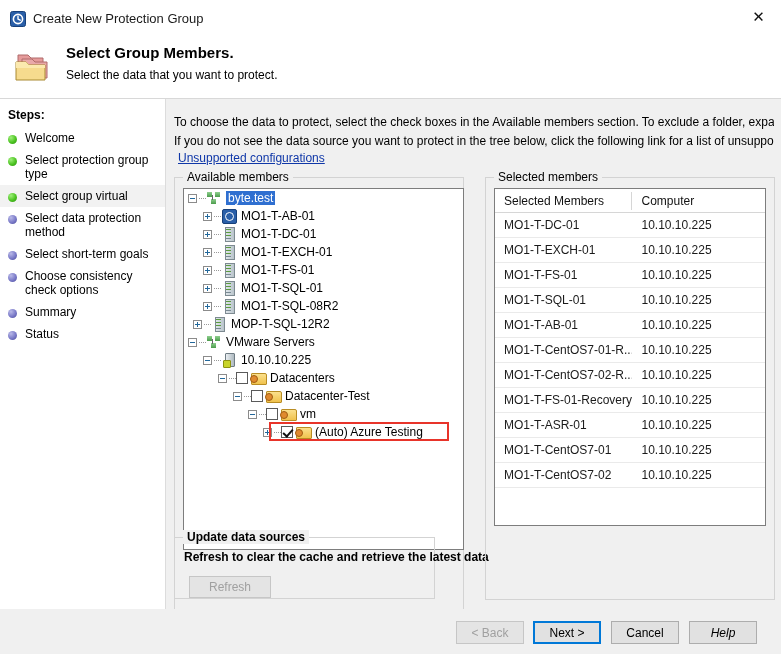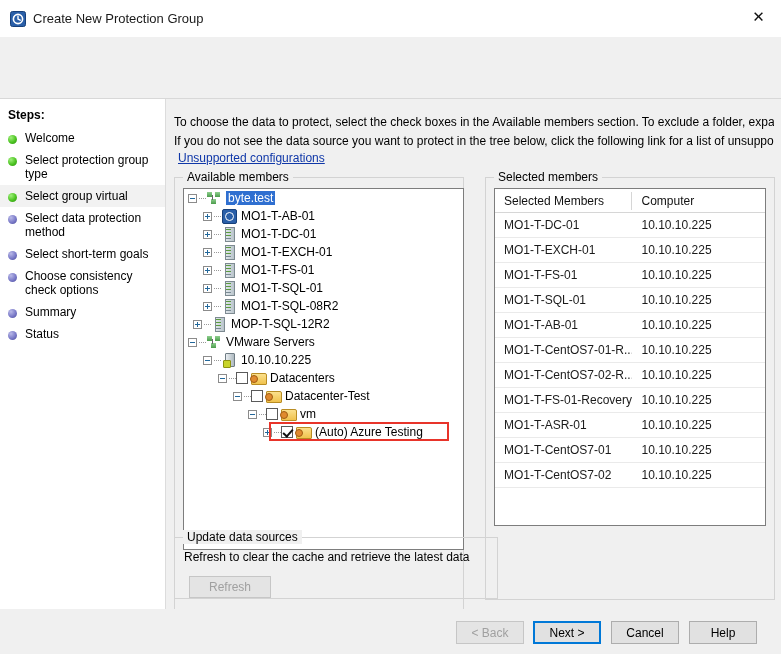--- a/index.html
+++ b/index.html
@@ -115,21 +115,21 @@
     border: 1px solid #d3d3d3;
   }
   .groupbox > .gb-legend {
     position: absolute; top: -8px; left: 8px;
     background: #f0f0f0; padding: 0 4px;
     font-size: 12px; color: #000; white-space: nowrap;
   }
 
   #gb-available { left: 7px; top: 78px; width: 290px; height: 451px; }
   #gb-selected  { left: 318px; top: 78px; width: 290px; height: 423px; }
-  #gb-update    { left: 7px; top: 438px; width: 324px; height: 62px; }
+  #gb-update    { left: 7px; top: 438px; width: 261px; height: 62px; font-weight: bold; }
 
   
   .treebox {
     position: absolute; left: 8px; top: 10px;
     width: 281px; height: 362px;
     background: #ffffff;
     border: 1px solid #7d7d7d;
     overflow: hidden;
   }
   .tree-row {
@@ -280,40 +280,52 @@
 
   
   .footer {
     position: absolute; left: 0; top: 609px; width: 781px; height: 45px;
     background: #f0f0f0;
   }
   .footer .btn { position: absolute; top: 12px; height: 23px; }
   #btn-back   { left: 456px; width: 68px; }
   #btn-next   { left: 533px; width: 68px; }
   #btn-cancel { left: 611px; width: 68px; }
-  #btn-help   { left: 689px; width: 68px; }
+  #btn-help   { left: 689px; width: 68px; font-style: italic; }
 </style>
 </head>
 <body>
 
 <div id="app">
 
   <div class="titlebar">
     <div class="titlebar-icon">
       <svg width="16" height="16" viewBox="0 0 16 16">
         <rect x="0.5" y="0.5" width="15" height="15" rx="2" fill="#2a5fa8" stroke="#17407a"></rect>
         <circle cx="8" cy="8" r="4.6" fill="none" stroke="#ffffff" stroke-width="1.6"></circle>
         <path d="M8 5.2 L8 8 L10.2 9.2" stroke="#ffffff" stroke-width="1.4" fill="none" stroke-linecap="round"></path>
         <path d="M4.2 4.6 L3.2 6.4 L5.2 6.0 Z" fill="#ffffff"></path>
       </svg>
     </div>
     <div class="titlebar-title">Create New Protection Group</div>
     <div class="titlebar-close">✕</div>
   </div>
 
+  <div class="header">
+    <div class="header-icon">
+      <svg width="40" height="36" viewBox="0 0 40 36">
+        <path d="M6 6 h10 l3 3 h12 v16 h-25 z" fill="#e59b9b" stroke="#b06a6a" stroke-width="1"></path>
+        <path d="M10 10 h10 l3 3 h12 v16 h-25 z" fill="#e9a8a8" stroke="#b06a6a" stroke-width="1"></path>
+        <path d="M4 13 h10 l3 3 h16 v15 h-29 z" fill="#f6db8e" stroke="#a98a33" stroke-width="1"></path>
+        <path d="M4 13 h10 l3 3 h16 v3 h-29 z" fill="#fbe9ae" stroke="none"></path>
+      </svg>
+    </div>
+    <div class="header-title">Select Group Members.</div>
+    <div class="header-sub">Select the data that you want to protect.</div>
+  </div>
   <div class="header-rule"></div>
 
   <div class="steps-pane">
     <div class="steps-title">Steps:</div>
     <div class="steps-list" id="steps-list">
         <div class="step">
           <div class="step-bullet bullet-done"></div>
           <div class="step-label">Welcome</div>
         </div>
         <div class="step">

